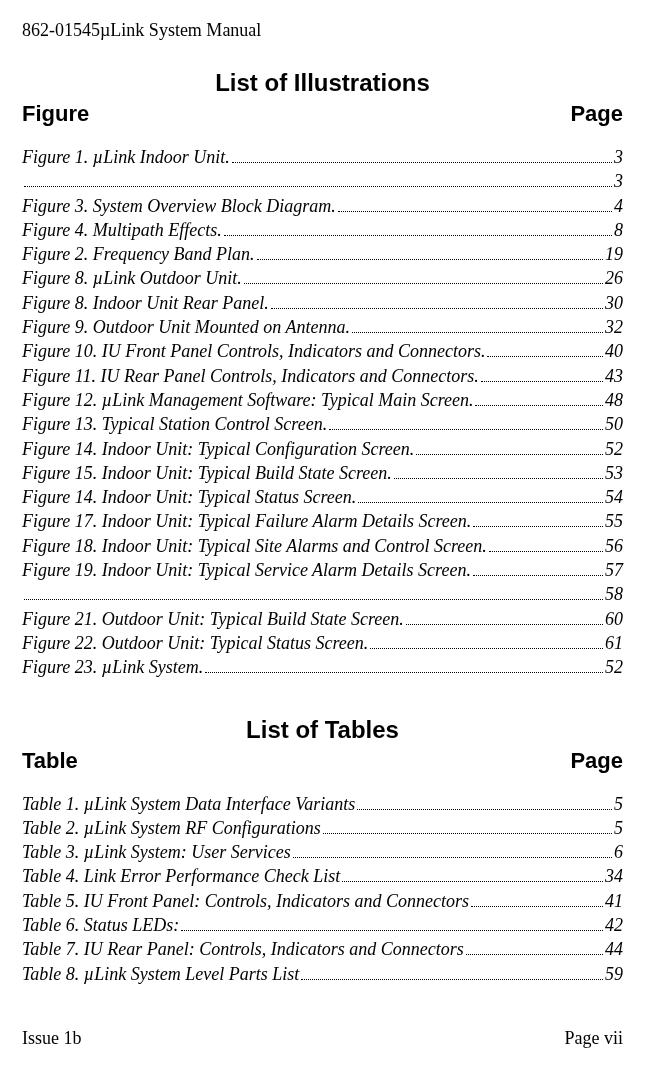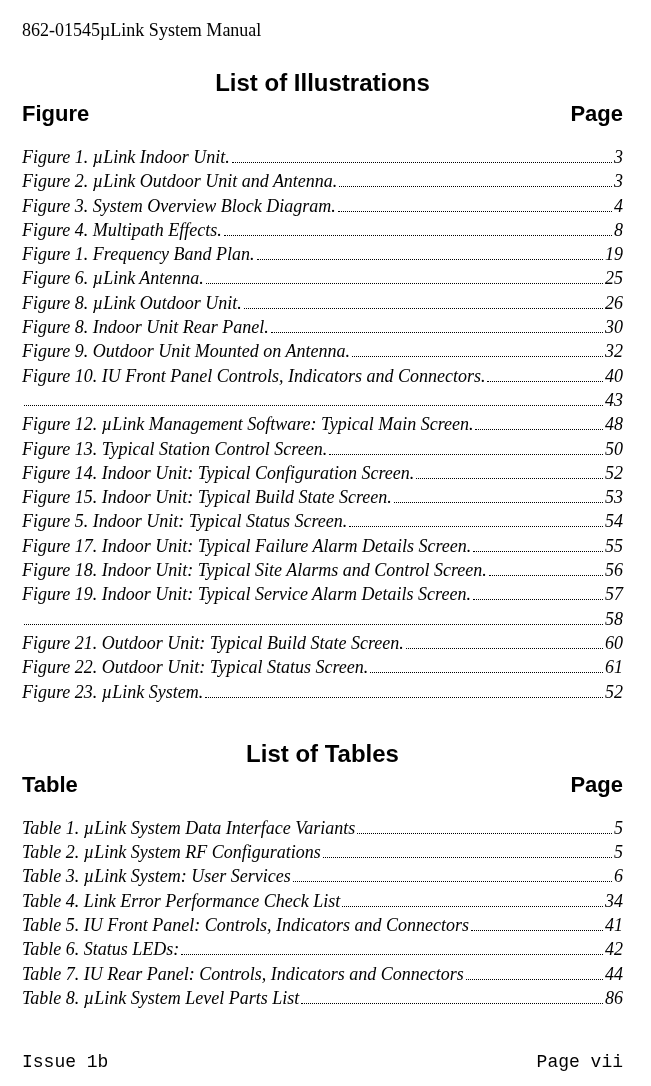--- a/index.html
+++ b/index.html
@@ -51,21 +51,20 @@
     margin: 0 2px 4px 2px;
     min-width: 8px;
   }
   .toc-page {
     flex: 0 0 auto;
   }
   .footer-row {
     display: flex;
     justify-content: space-between;
     margin-top: 42px;
-    font-family: Liberation Mono, monospace;
   }
 </style>
 </head>
 <body>
 
 <div class="header-row">
   <span>862-01545</span>
   <span>µLink System Manual</span>
 </div>
 
@@ -74,65 +73,60 @@
   <span>Figure</span>
   <span>Page</span>
 </div>
 <div class="toc-list" id="illus-list">
     <div class="toc-row">
       <span class="toc-label">Figure 1.  µLink Indoor Unit.</span>
       <span class="toc-dots"></span>
       <span class="toc-page">3</span>
     </div>
     <div class="toc-row">
-      <span class="toc-label">Figure 2.  µLink Outdoor Unit and Antenna.</span>
       <span class="toc-dots"></span>
       <span class="toc-page">3</span>
     </div>
     <div class="toc-row">
       <span class="toc-label">Figure 3.  System Overview Block Diagram.</span>
       <span class="toc-dots"></span>
       <span class="toc-page">4</span>
     </div>
     <div class="toc-row">
       <span class="toc-label">Figure 4.  Multipath Effects.</span>
       <span class="toc-dots"></span>
       <span class="toc-page">8</span>
     </div>
     <div class="toc-row">
-      <span class="toc-label">Figure 1.  Frequency Band Plan.</span>
+      <span class="toc-label">Figure 2.  Frequency Band Plan.</span>
       <span class="toc-dots"></span>
       <span class="toc-page">19</span>
     </div>
     <div class="toc-row">
-      <span class="toc-label">Figure 6.  µLink Antenna.</span>
-      <span class="toc-dots"></span>
-      <span class="toc-page">25</span>
-    </div>
-    <div class="toc-row">
       <span class="toc-label">Figure 8.  µLink Outdoor Unit.</span>
       <span class="toc-dots"></span>
       <span class="toc-page">26</span>
     </div>
     <div class="toc-row">
       <span class="toc-label">Figure 8.  Indoor Unit Rear Panel.</span>
       <span class="toc-dots"></span>
       <span class="toc-page">30</span>
     </div>
     <div class="toc-row">
       <span class="toc-label">Figure 9.  Outdoor Unit Mounted on Antenna.</span>
       <span class="toc-dots"></span>
       <span class="toc-page">32</span>
     </div>
     <div class="toc-row">
       <span class="toc-label">Figure 10.  IU Front Panel Controls, Indicators and Connectors.</span>
       <span class="toc-dots"></span>
       <span class="toc-page">40</span>
     </div>
     <div class="toc-row">
+      <span class="toc-label">Figure 11.  IU Rear Panel Controls, Indicators and Connectors.</span>
       <span class="toc-dots"></span>
       <span class="toc-page">43</span>
     </div>
     <div class="toc-row">
       <span class="toc-label">Figure 12.  µLink Management Software:  Typical Main Screen.</span>
       <span class="toc-dots"></span>
       <span class="toc-page">48</span>
     </div>
     <div class="toc-row">
       <span class="toc-label">Figure 13.  Typical Station Control Screen.</span>
@@ -143,21 +137,21 @@
       <span class="toc-label">Figure 14.  Indoor Unit:  Typical Configuration Screen.</span>
       <span class="toc-dots"></span>
       <span class="toc-page">52</span>
     </div>
     <div class="toc-row">
       <span class="toc-label">Figure 15.  Indoor Unit:  Typical Build State Screen.</span>
       <span class="toc-dots"></span>
       <span class="toc-page">53</span>
     </div>
     <div class="toc-row">
-      <span class="toc-label">Figure 5.  Indoor Unit:  Typical Status Screen.</span>
+      <span class="toc-label">Figure 14.  Indoor Unit:  Typical Status Screen.</span>
       <span class="toc-dots"></span>
       <span class="toc-page">54</span>
     </div>
     <div class="toc-row">
       <span class="toc-label">Figure 17.  Indoor Unit:  Typical Failure Alarm Details Screen.</span>
       <span class="toc-dots"></span>
       <span class="toc-page">55</span>
     </div>
     <div class="toc-row">
       <span class="toc-label">Figure 18.  Indoor Unit:  Typical Site Alarms and Control Screen.</span>
@@ -227,20 +221,20 @@
       <span class="toc-page">42</span>
     </div>
     <div class="toc-row">
       <span class="toc-label">Table 7.  IU Rear Panel:  Controls, Indicators and Connectors</span>
       <span class="toc-dots"></span>
       <span class="toc-page">44</span>
     </div>
     <div class="toc-row">
       <span class="toc-label">Table 8.  µLink System Level Parts List</span>
       <span class="toc-dots"></span>
-      <span class="toc-page">86</span>
+      <span class="toc-page">59</span>
     </div>
   </div>
 
 <div class="footer-row">
   <span>Issue 1b</span>
   <span>Page vii</span>
 </div>
 
 </body></html>

